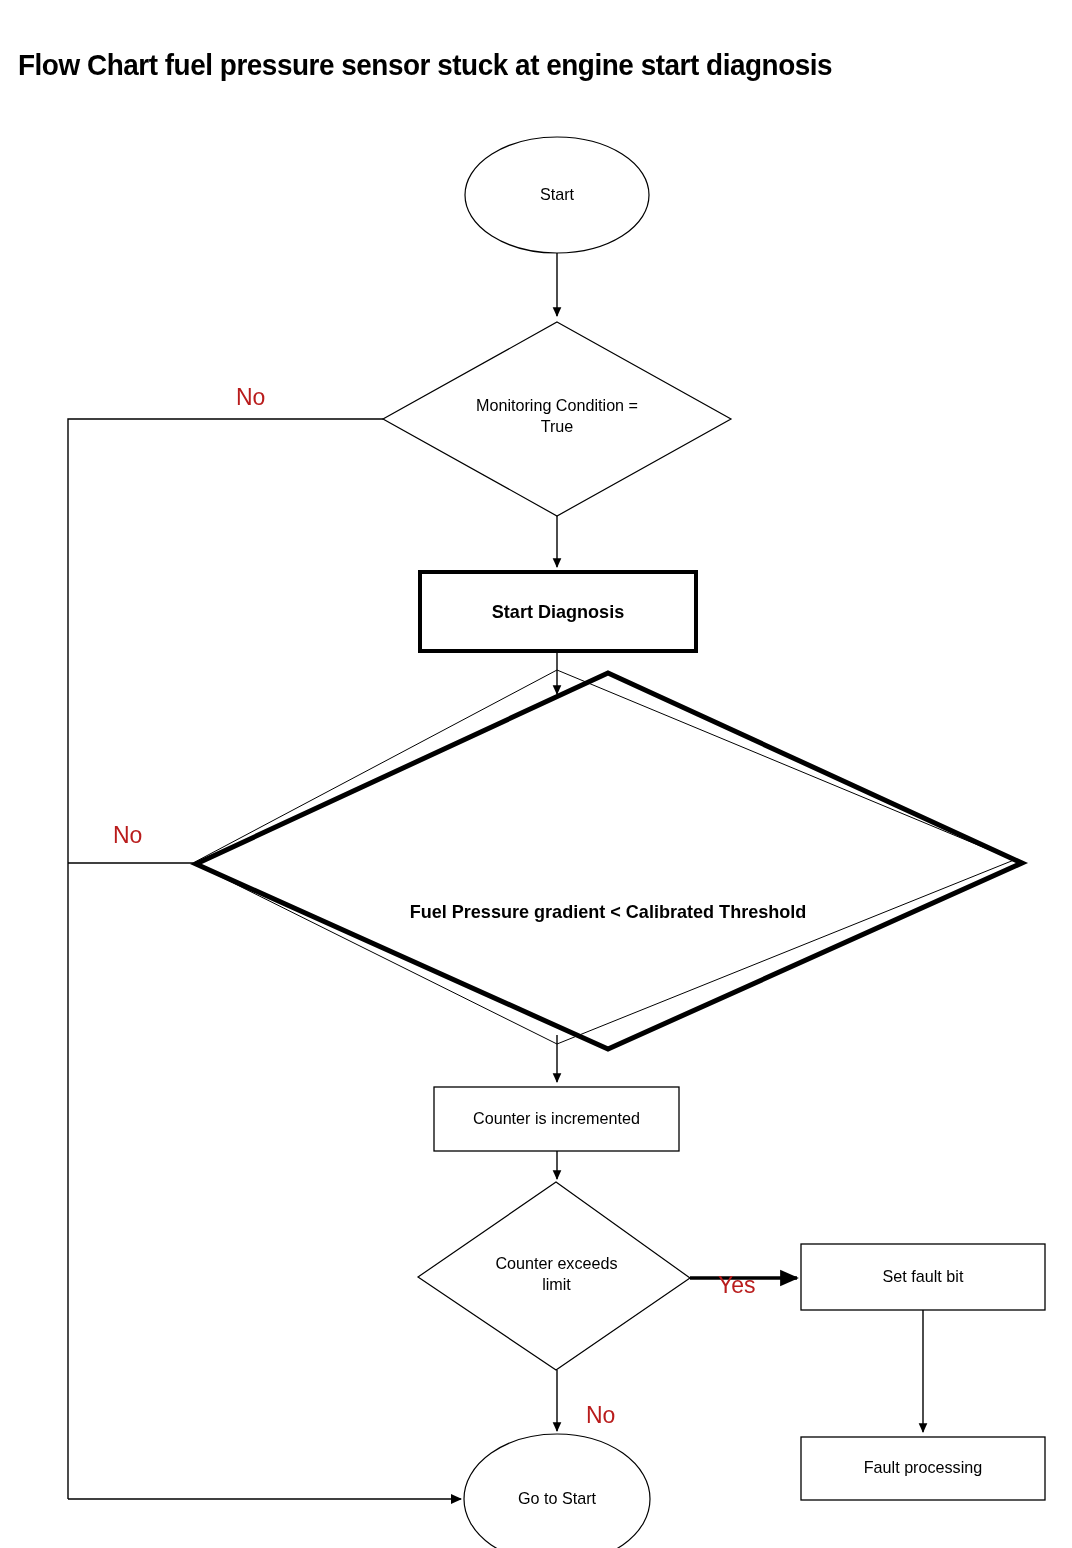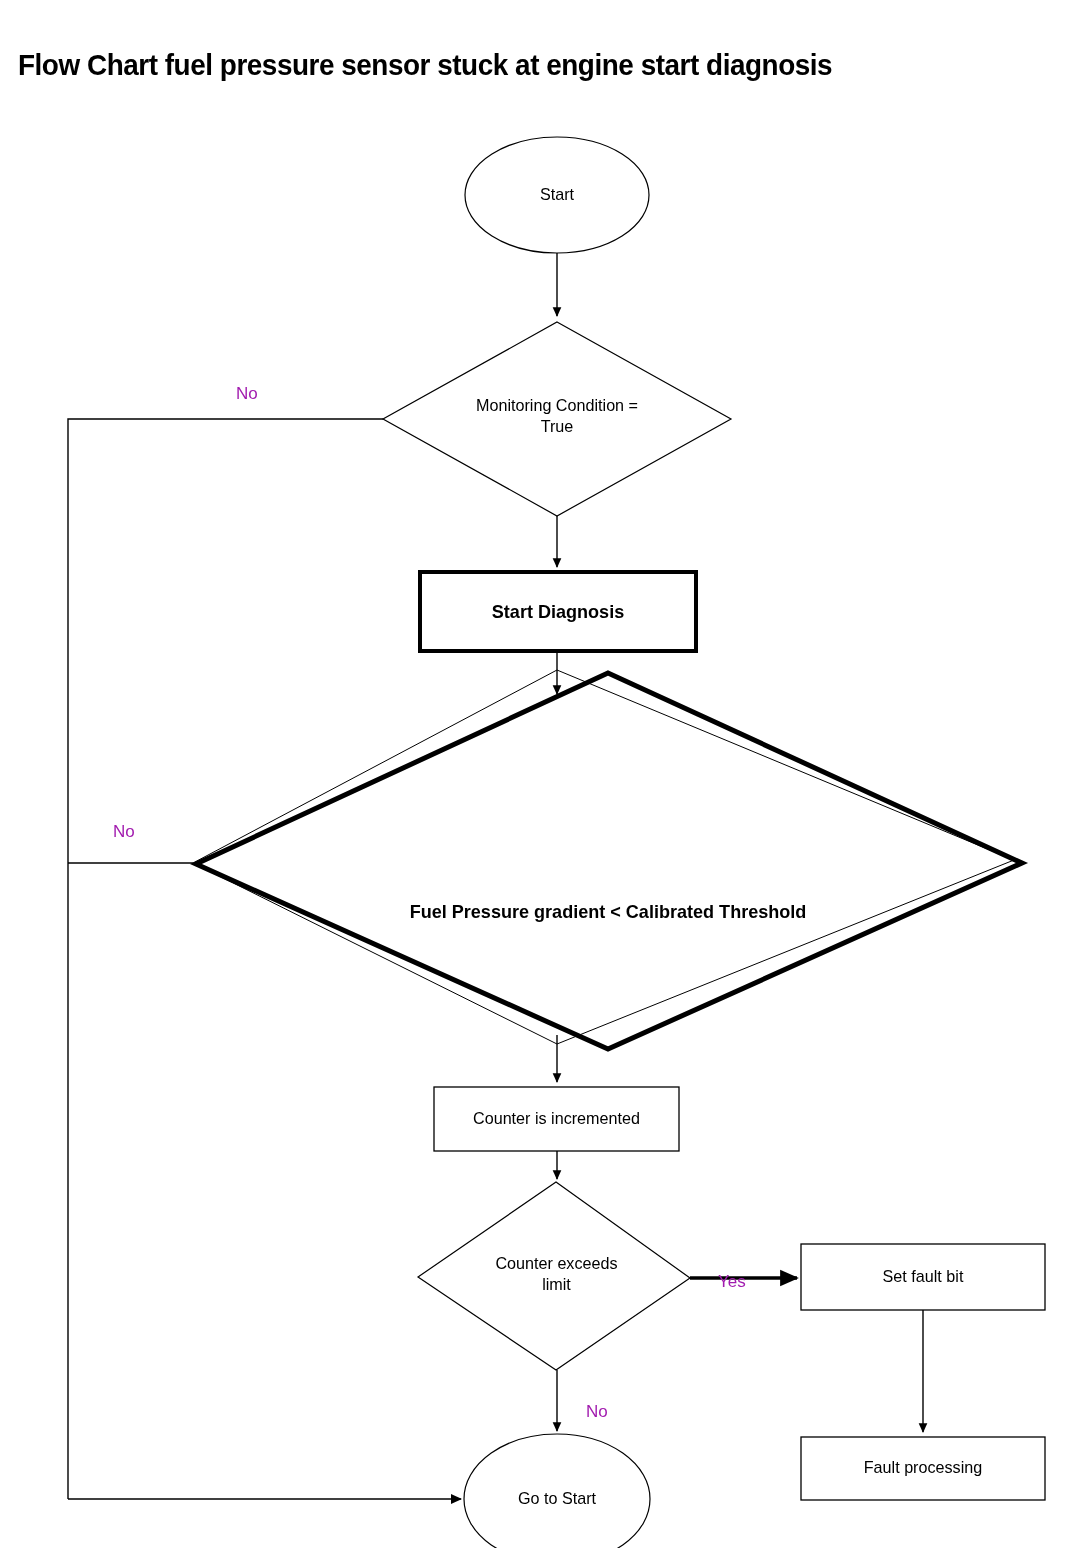--- a/index.html
+++ b/index.html
@@ -45,23 +45,23 @@
     font-family: "Liberation Sans", sans-serif;
     font-size: 17px;
     line-height: 1.22;
     color: #000;
     transform: scaleX(0.95);
   }
   .node-label.bold { font-weight: bold; }
   .edge-label {
     position: absolute;
     font-family: "Liberation Sans", sans-serif;
-    font-size: 17px;
+    font-size: 23px;
     font-weight: normal;
-    color: #a21caf;
+    color: #b91c1c;
   }
 </style>
 </head>
 <body>
 
 <div id="page">
 
   <div id="chart-title">Flow Chart fuel pressure sensor stuck at engine start diagnosis</div>
 
   <svg id="flow" viewBox="0 0 1072 1548">

